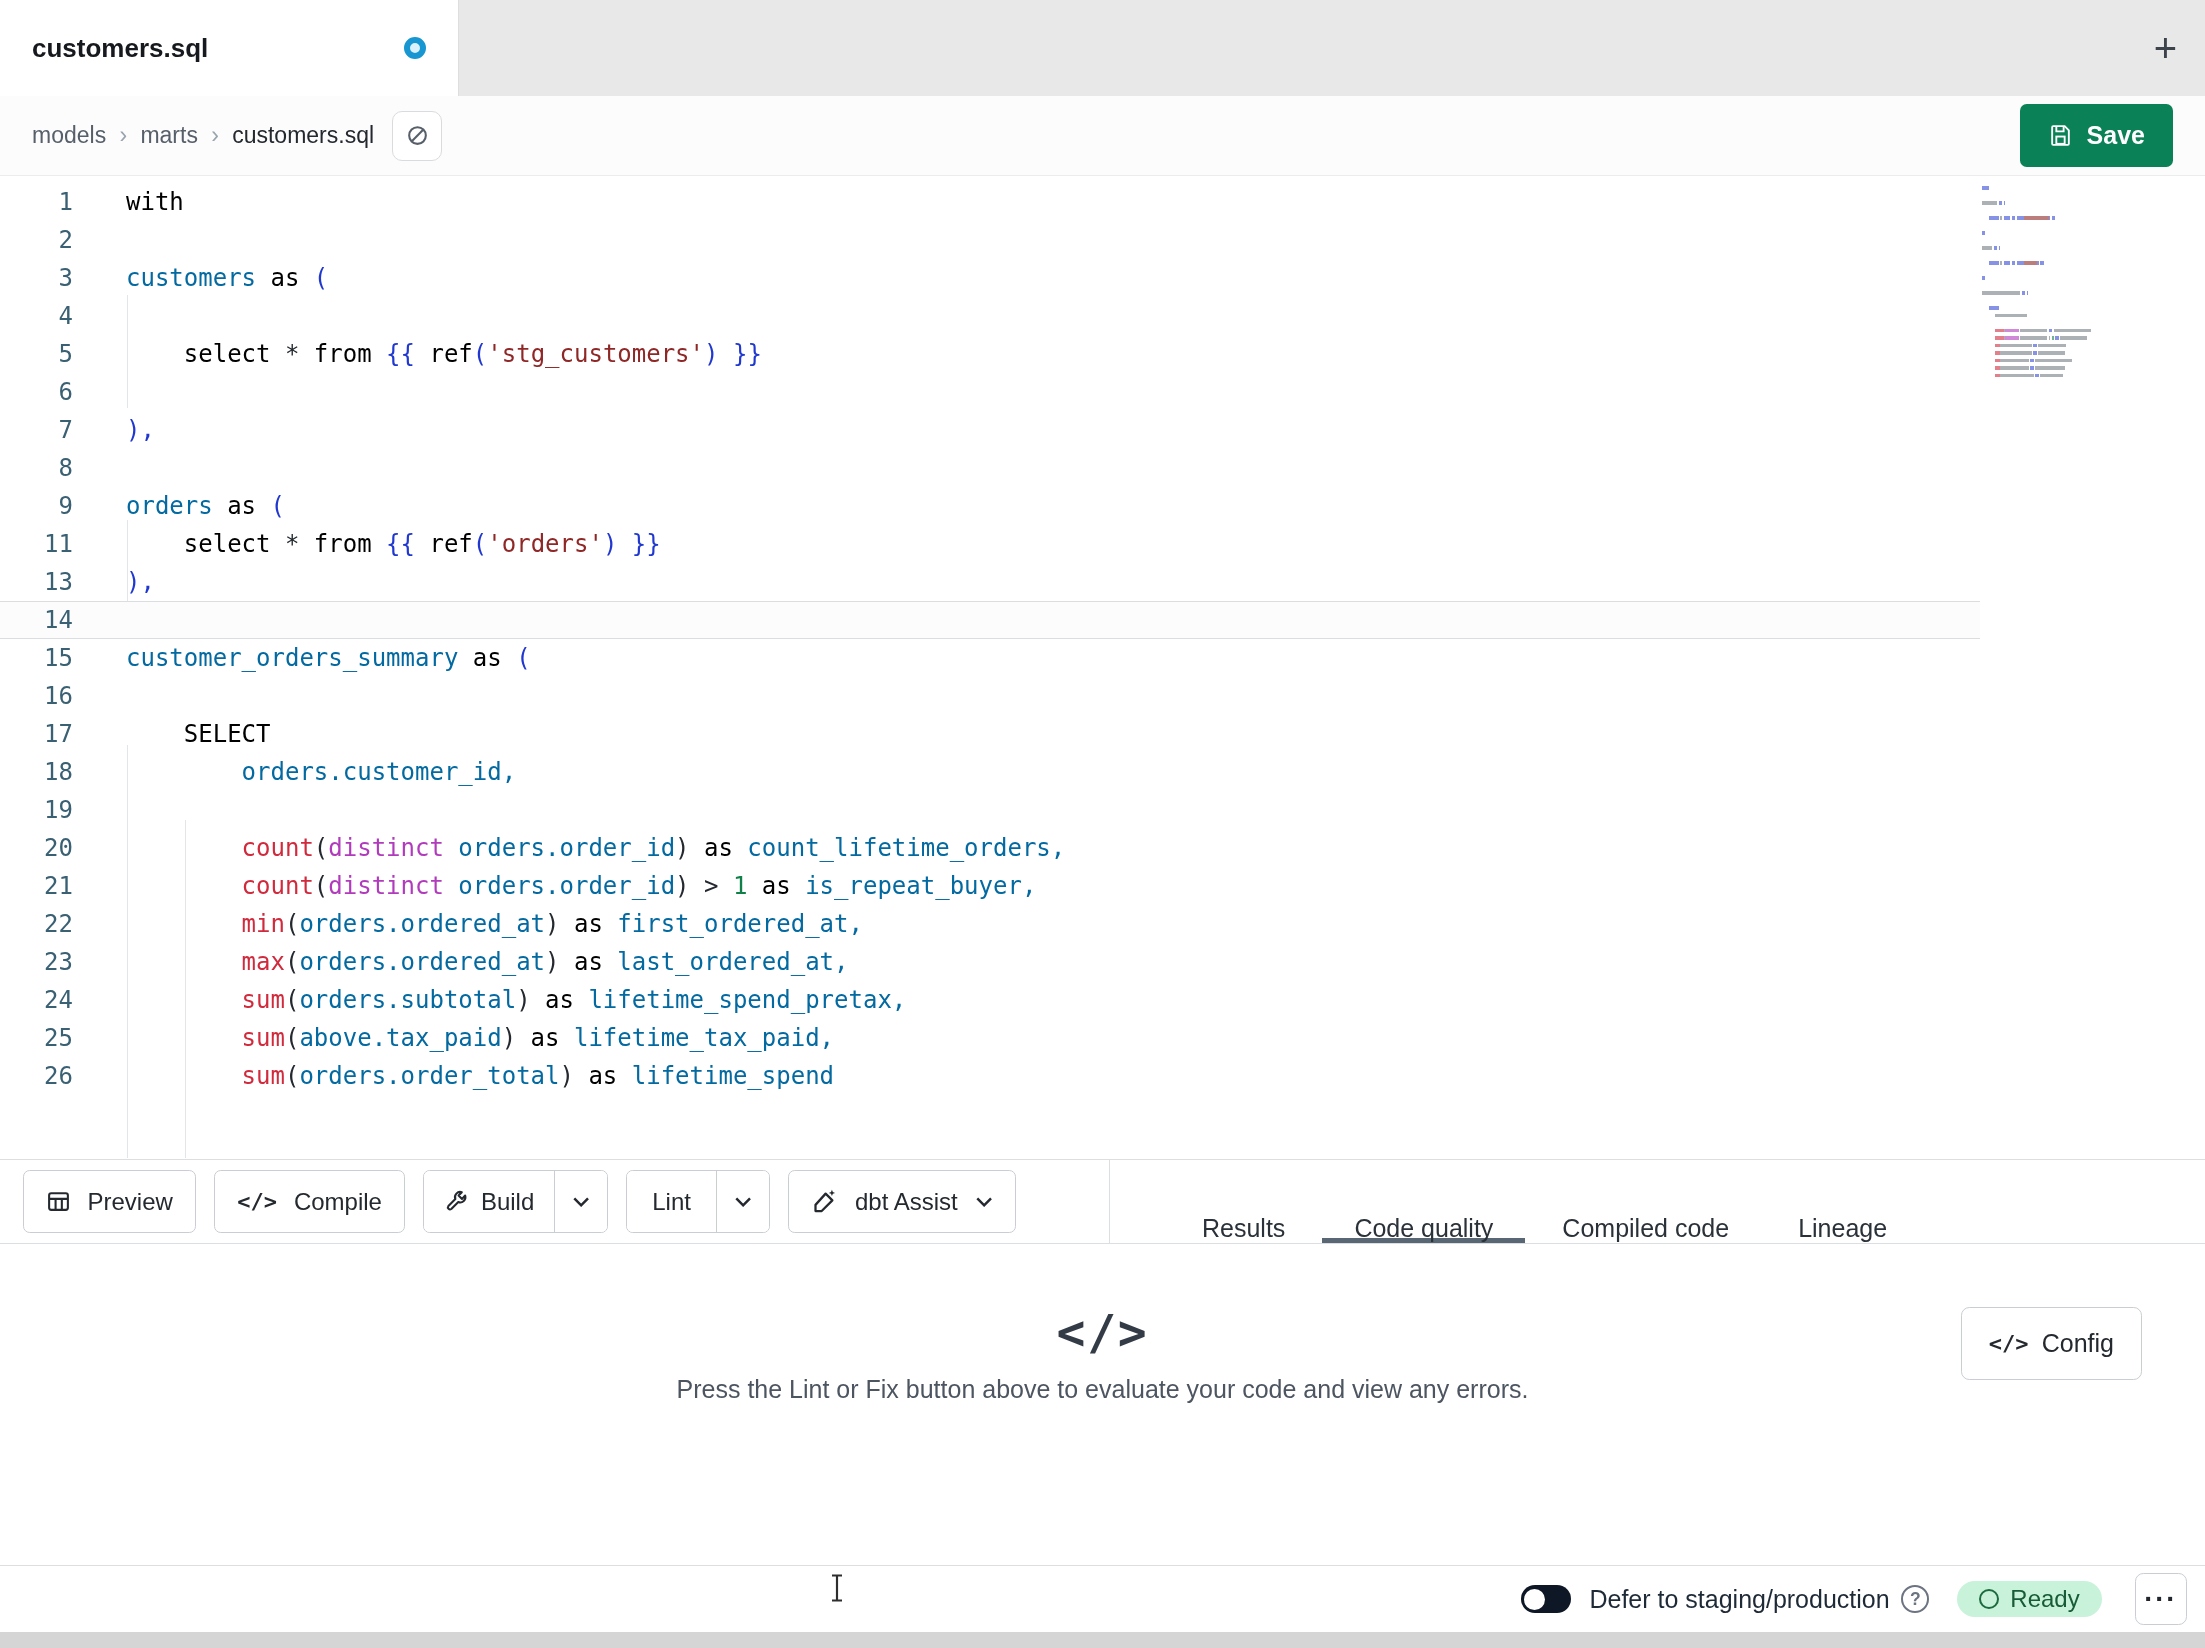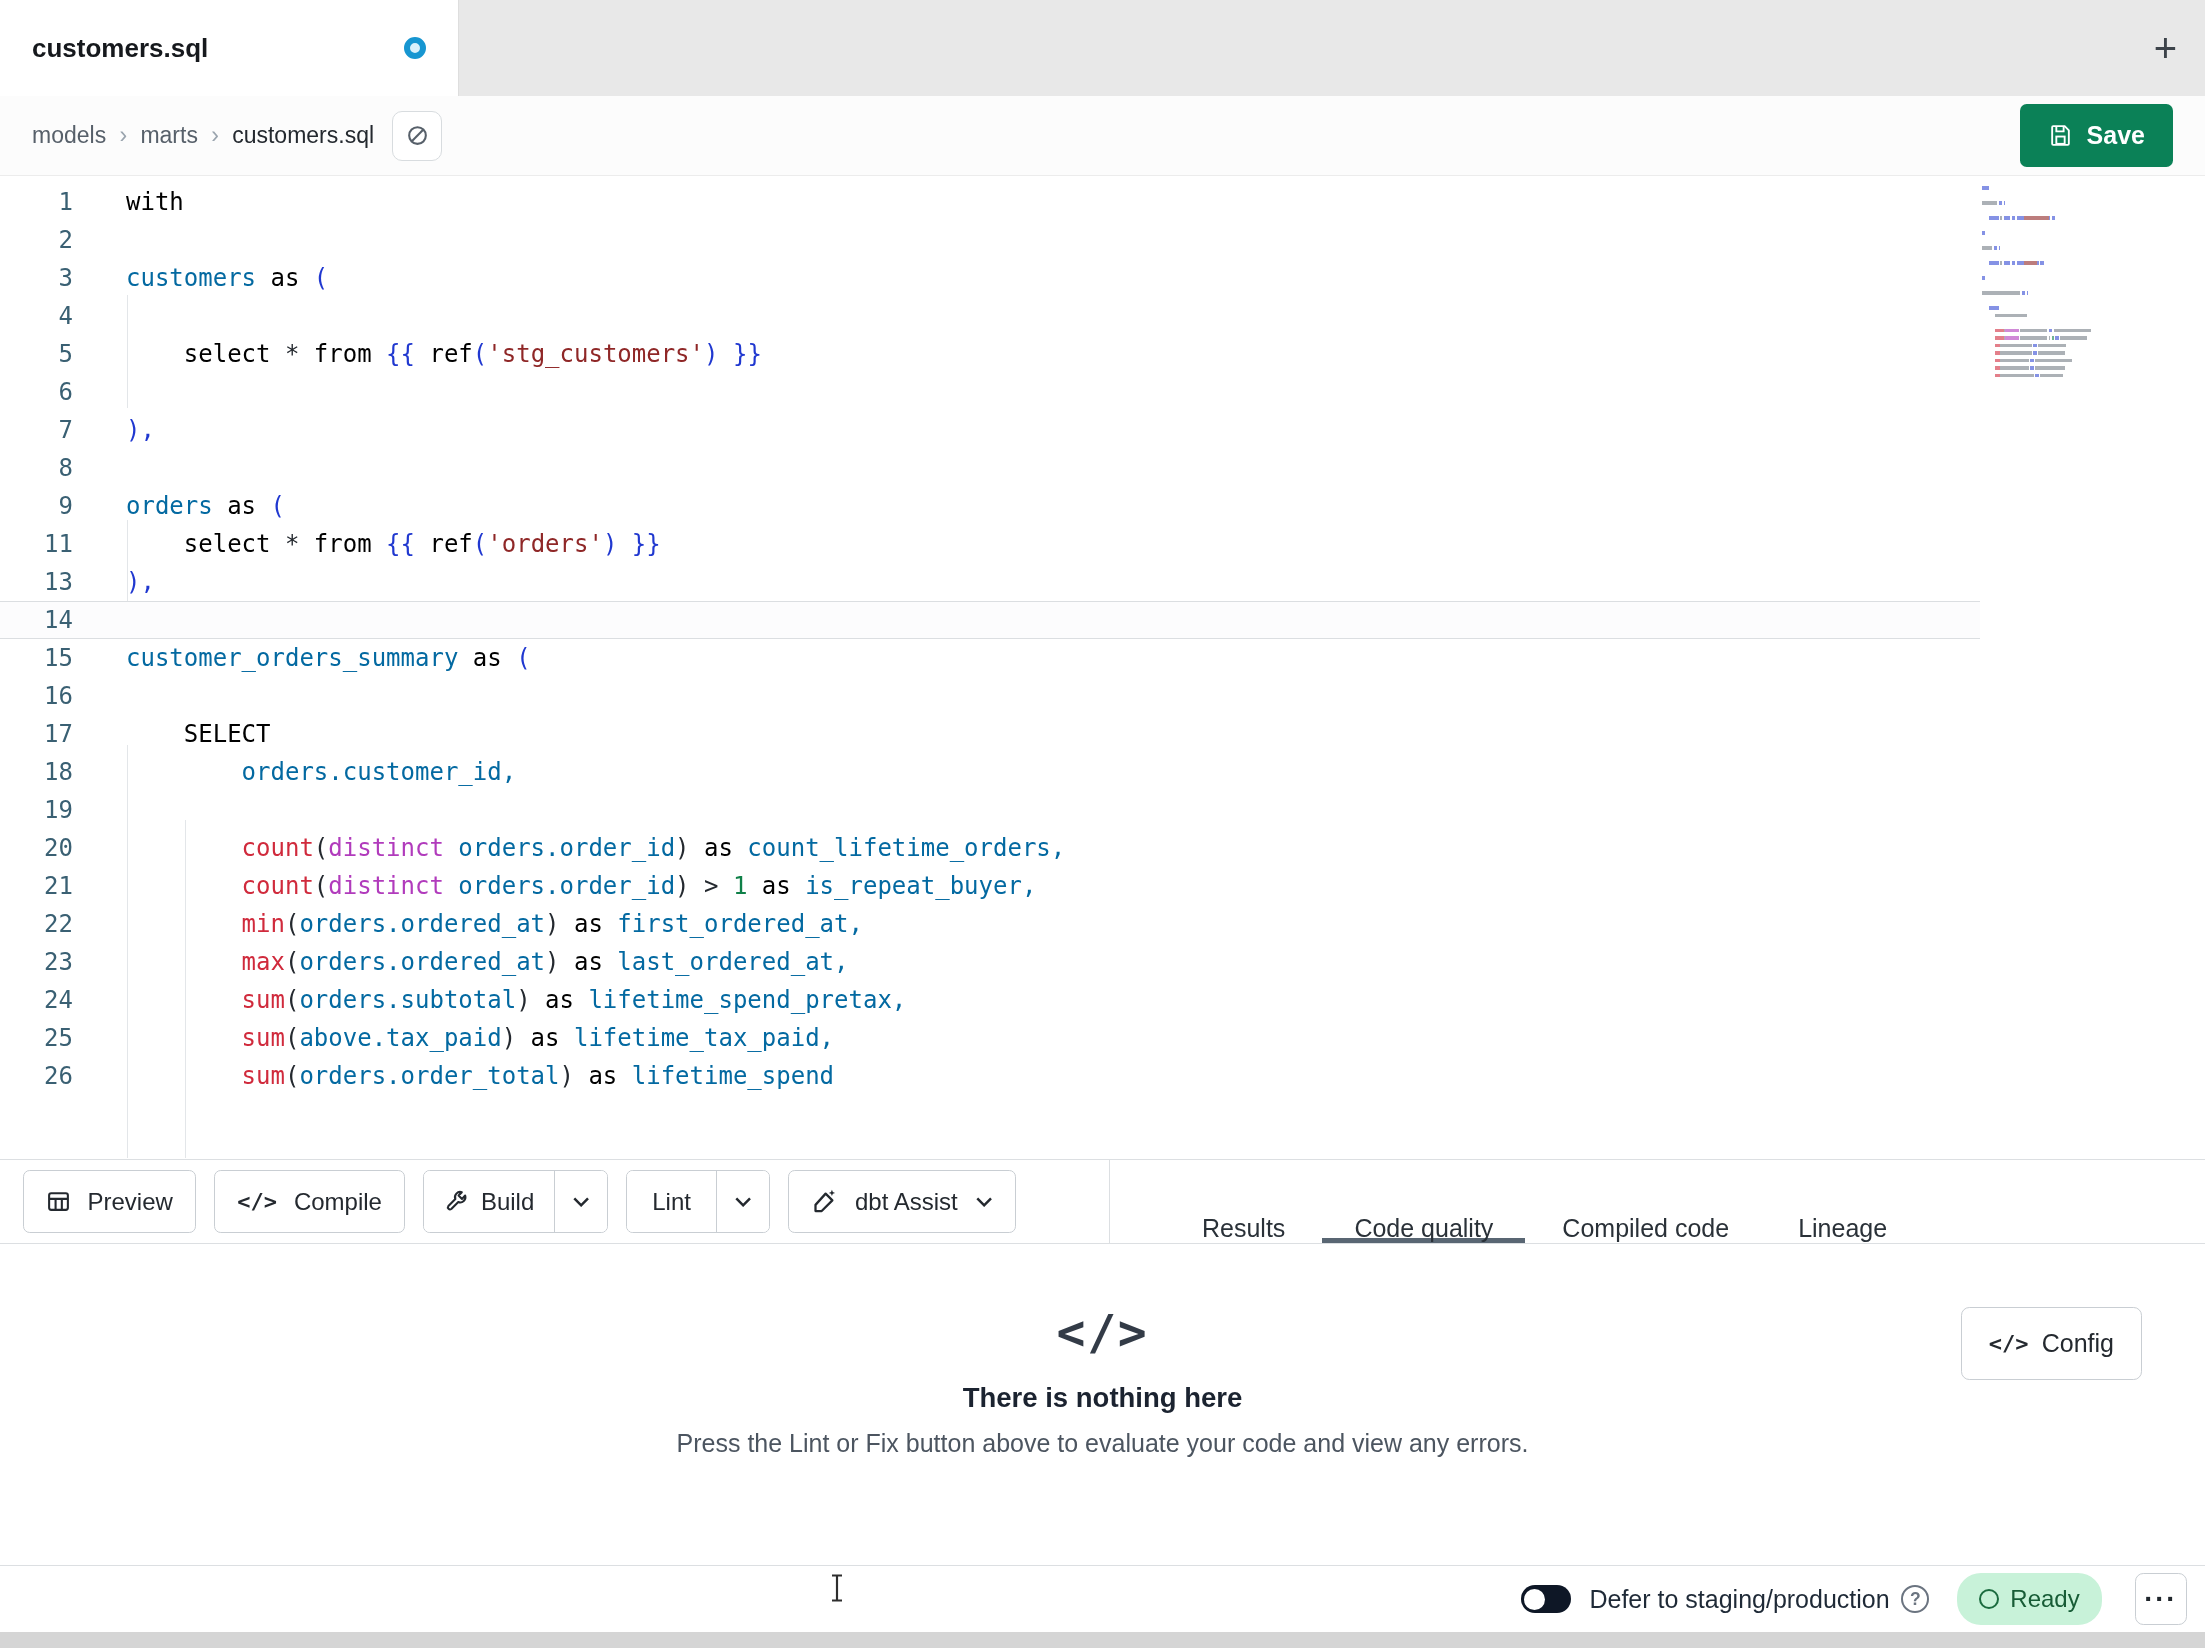--- a/index.html
+++ b/index.html
@@ -71,21 +71,21 @@
   .panel-title { margin-top: 22px; font-size: 27.5px; font-weight: 700; color: #1b2330; }
   .panel-sub { margin-top: 15px; font-size: 25px; color: #4c5560; }
   .config-btn { position: absolute; top: 63px; right: 63px; display: flex; align-items: center; gap: 13.3px; height: 73px; padding: 0 27px; background: #fff; border: 1.3px solid #c9ced3; border-radius: 8.3px; font-size: 25px; color: #24292f; font-family: "Liberation Sans", sans-serif; }
 
   
   .statusbar { height: 67px; border-top: 0.8px solid #dcdfe2; background: #fff; display: flex; align-items: center; justify-content: flex-end; padding-right: 18.3px; font-size: 25px; color: #1f2a37; }
   .toggle { position: relative; width: 50px; height: 27.5px; border-radius: 14px; background: #0e1726; flex: none; }
   .toggle-knob { position: absolute; left: 3.3px; top: 3.3px; width: 21px; height: 21px; border-radius: 50%; background: #fff; }
   .defer-label { margin-left: 18.3px; }
   .help-circ { margin-left: 11.7px; width: 28px; height: 28px; border-radius: 50%; border: 2.1px solid #6b7480; color: #6b7480; font-size: 17.5px; font-weight: 700; display: flex; align-items: center; justify-content: center; flex: none; }
-  .ready-badge { margin-left: 28px; display: flex; align-items: center; gap: 11px; height: 52px; padding: 0 22px; border-radius: 24px; background: #c8f2d9; color: #175c36; font-size: 24px; font-weight: 500; }
+  .ready-badge { margin-left: 28px; display: flex; align-items: center; gap: 11px; height: 36px; padding: 0 22px; border-radius: 24px; background: #c8f2d9; color: #175c36; font-size: 24px; font-weight: 500; }
   .ready-ring { width: 20px; height: 20px; border-radius: 50%; border: 2.5px solid #1b6b3f; flex: none; }
   .dots-btn { margin-left: 33px; width: 52px; height: 52px; border: 1.3px solid #c9ced3; border-radius: 8.3px; background: #fff; display: flex; align-items: center; justify-content: center; font-size: 28px; font-weight: 700; letter-spacing: 1.7px; color: #20262c; }
 
   .bottom-strip { height: 16.7px; background: #d5d5d5; }
 
   .ibeam { position: absolute; left: 827px; top: 1572px; z-index: 5; }
 </style>
 </head>
 <body>
 
@@ -449,21 +449,20 @@
     <div class="result-tabs">
       <div class="rtab">Results</div>
       <div class="rtab active">Code quality</div>
       <div class="rtab">Compiled code</div>
       <div class="rtab">Lineage</div>
     </div>
   </div>
 
   <div class="panel">
     <div class="panel-icon">&lt;/&gt;</div>
-    <div class="panel-title">There is nothing here</div>
     <div class="panel-sub">Press the Lint or Fix button above to evaluate your code and view any errors.</div>
     <button class="config-btn">
       <span class="code-glyph">&lt;/&gt;</span>
       <span>Config</span>
     </button>
   </div>
 
   <div class="statusbar">
     <div class="toggle">
       <div class="toggle-knob"></div>

